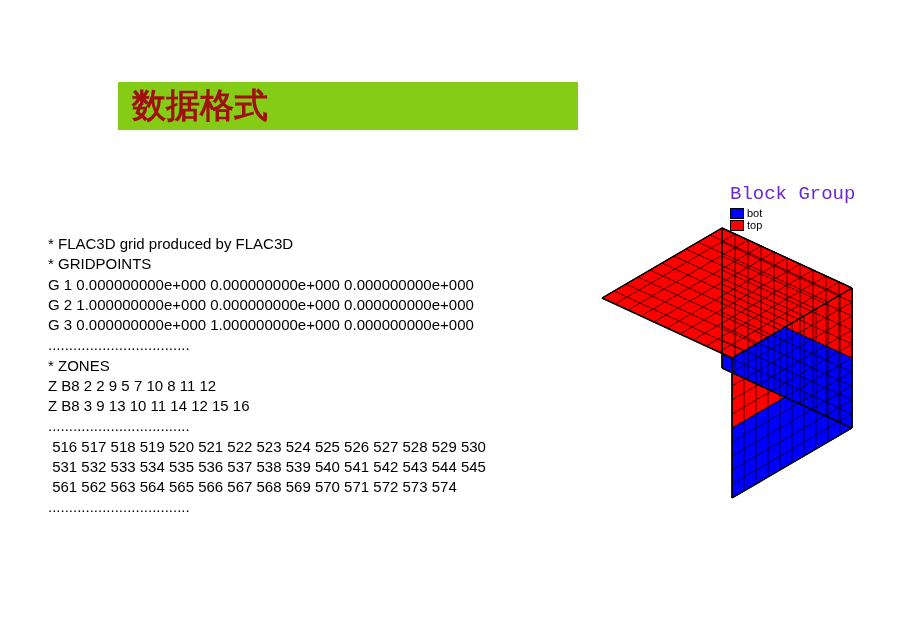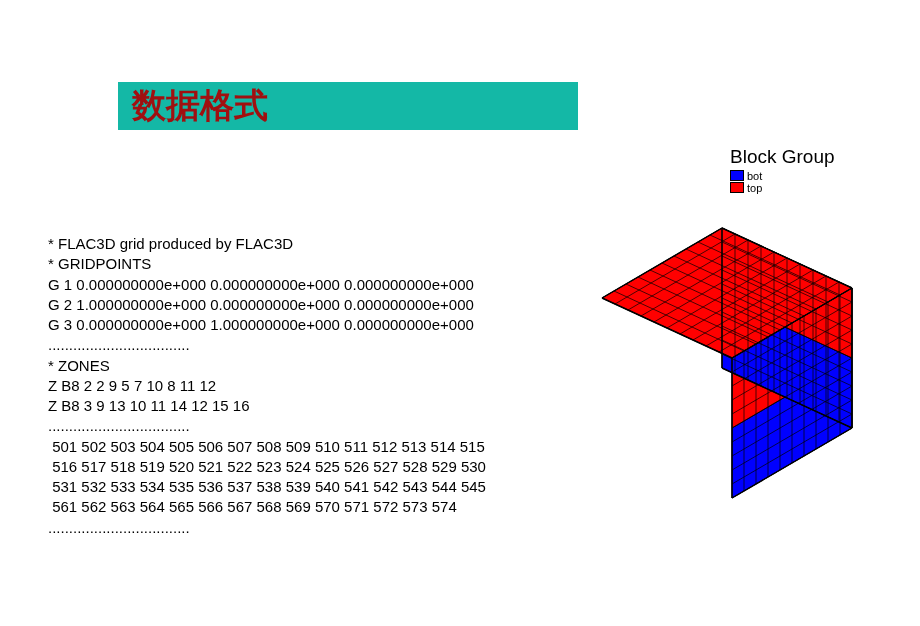--- a/index.html
+++ b/index.html
@@ -10,21 +10,21 @@
       font-family: Arial, sans-serif;
       position: relative;
       overflow: hidden;
     }
     .title-box {
       position: absolute;
       top: 82px;
       left: 118px;
       width: 460px;
       height: 48px;
-      background: #14b8a6;
+      background: #84cc16;
       display: flex;
       align-items: center;
       padding-left: 14px;
     }
     .title-text {
       font-family: "SimSun", "宋体", serif;
       font-size: 34px;
       font-weight: bold;
       color: #a01010;
     }
@@ -37,28 +37,29 @@
       color: #000000;
       line-height: 1.35;
     }
     .content div { white-space: pre; }
     .legend {
       position: absolute;
       top: 146px;
       left: 730px;
     }
     .legend-title {
-      font-family: Liberation Sans, sans-serif;
+      font-family: Liberation Mono, monospace;
       font-size: 19px;
-      color: #000000;
+      color: #6d28d9;
       margin-bottom: 2px;
+      margin-top: 37px;
     }
     .legend-row {
       display: flex;
-      align-items: flex-start;
+      align-items: center;
       line-height: 1.1;
     }
     .legend-swatch {
       width: 14px;
       height: 11px;
       border: 1px solid #000;
       margin-right: 3px;
     }
     .legend-label {
       font-family: Arial, sans-serif;
@@ -94,21 +95,20 @@
   <div>* FLAC3D grid produced by FLAC3D</div>
   <div>* GRIDPOINTS</div>
   <div>G 1 0.000000000e+000 0.000000000e+000 0.000000000e+000</div>
   <div>G 2 1.000000000e+000 0.000000000e+000 0.000000000e+000</div>
   <div>G 3 0.000000000e+000 1.000000000e+000 0.000000000e+000</div>
   <div>..................................</div>
   <div>* ZONES</div>
   <div>Z B8 2 2 9 5 7 10 8 11 12</div>
   <div>Z B8 3 9 13 10 11 14 12 15 16</div>
   <div>..................................</div>
-  <div> 501 502 503 504 505 506 507 508 509 510 511 512 513 514 515</div>
   <div> 516 517 518 519 520 521 522 523 524 525 526 527 528 529 530</div>
   <div> 531 532 533 534 535 536 537 538 539 540 541 542 543 544 545</div>
   <div> 561 562 563 564 565 566 567 568 569 570 571 572 573 574</div>
   <div>..................................</div>
 </div>
 
 <div class="cube-wrap">
   <svg width="310" height="320" viewBox="0 0 310 320" id="cube-svg">
       <polygon points="280,220 160,290 160,220 280,150" fill="#0000ff" stroke="#000" stroke-width="0.7"></polygon>
       <polygon points="280,150 160,220 160,150 280,80" fill="#ff0000" stroke="#000" stroke-width="0.7"></polygon>

